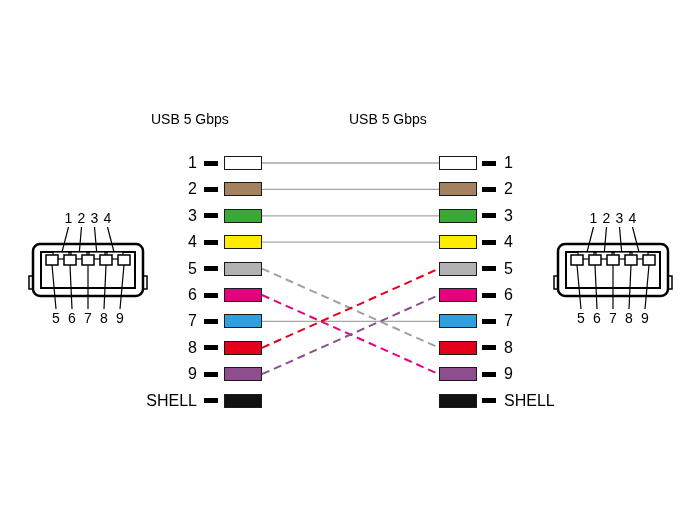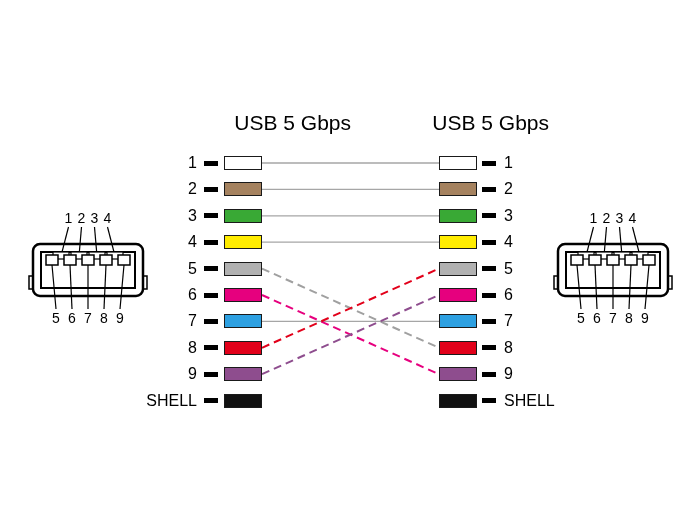--- a/index.html
+++ b/index.html
@@ -1,20 +1,20 @@
 <!DOCTYPE html>
 <html><head>
 <meta charset="utf-8">
 <style>
   html,body{margin:0;padding:0;background:#ffffff;}
   .canvas{
     position:relative;width:700px;height:530px;background:#ffffff;
     font-family:"Liberation Sans","DejaVu Sans",sans-serif;color:#000;overflow:hidden;
   }
-  .header{position:absolute;top:111px;width:200px;text-align:right;font-size:21px;color:#000;}
+  .header{position:absolute;top:111px;width:200px;text-align:left;font-size:14px;color:#000;}
   .pin-label{position:absolute;height:18px;line-height:18px;font-size:16px;color:#000;white-space:nowrap;}
   .pin-label.left{text-align:right;}
   .pin-label.right{text-align:left;}
   .dash{position:absolute;width:14px;height:5px;background:#000;}
   .wirebox{position:absolute;box-sizing:border-box;width:38px;height:14px;border:1px solid #1a1a1a;}
   svg.overlay{position:absolute;left:0;top:0;}
 </style>
 </head>
 <body>
 

